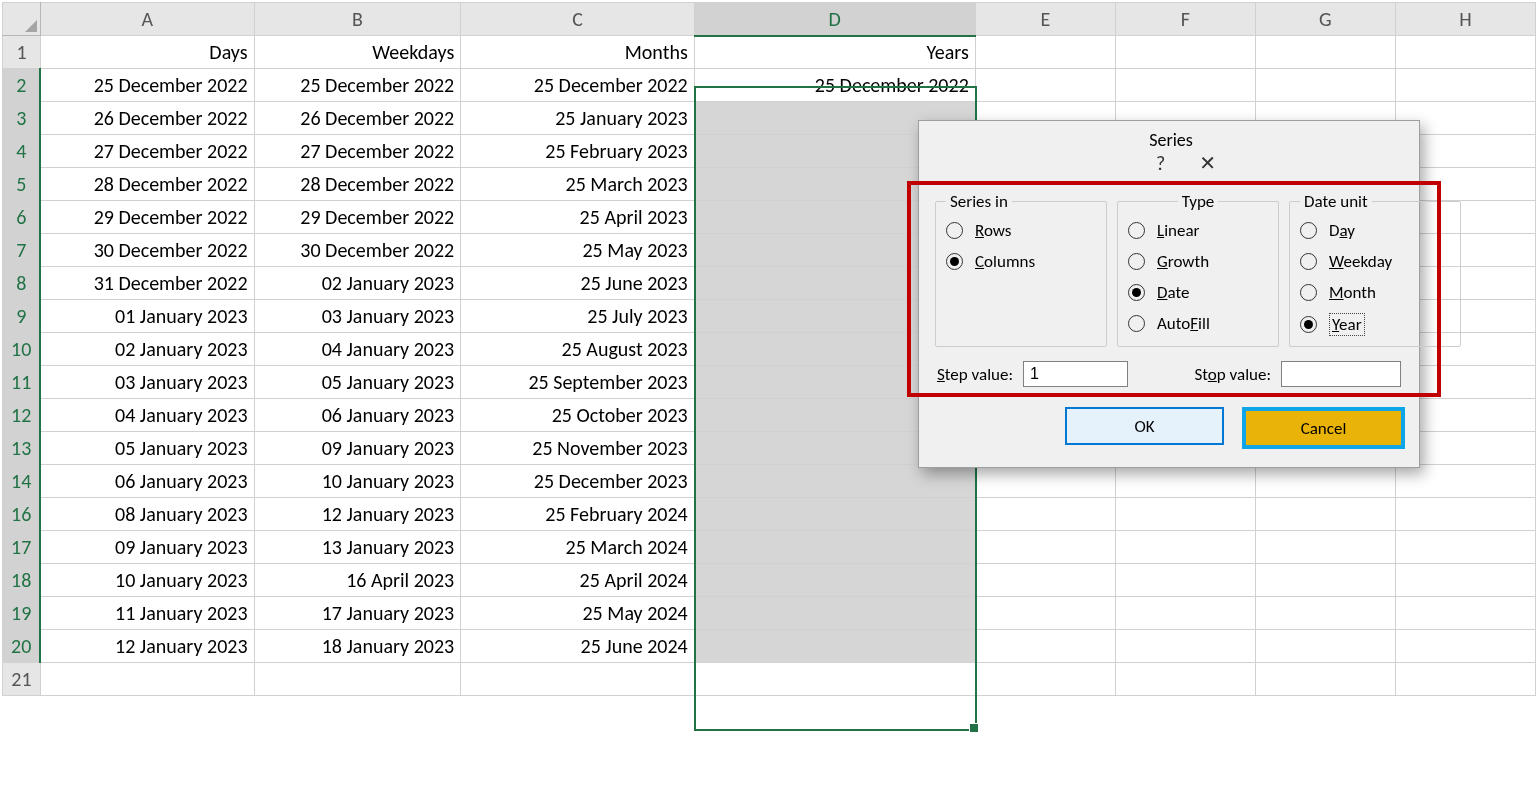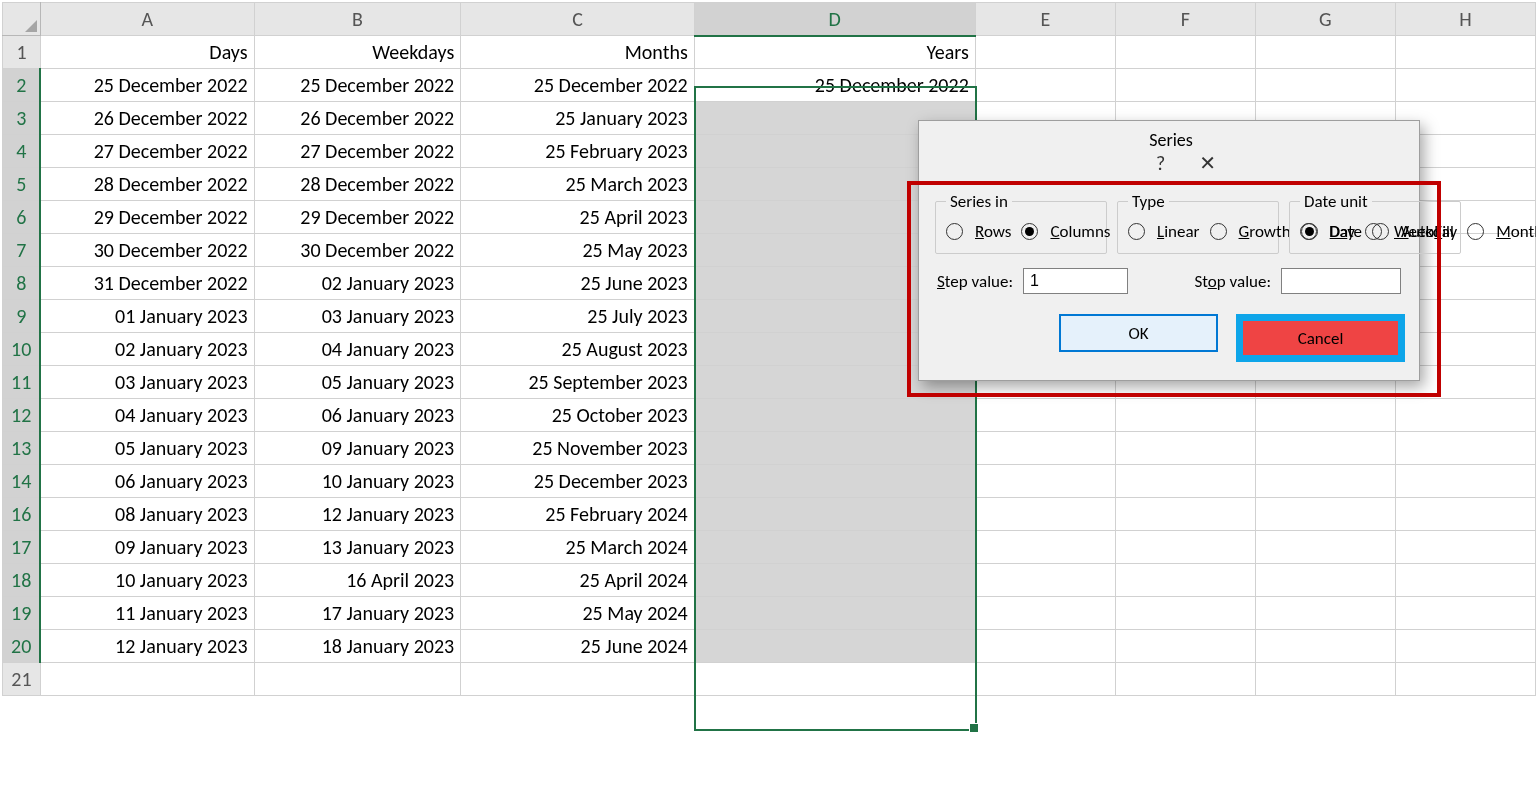--- a/index.html
+++ b/index.html
@@ -76,26 +76,26 @@
     display:flex; align-items:center; justify-content:space-between;
     padding:8px 12px 8px 16px; font-size:18px;flex-direction:column;
   }
   .dialog-title .icons span { margin-left:30px; font-size:20px; color:#333; cursor:default; }
   .dialog-body { padding:8px 16px 10px 16px; }
 
   .groups { display:flex; gap:10px; }
   fieldset.group {
     border:1px solid #cccccc; border-radius:2px;
     padding:8px 10px 10px 10px; margin:0;
-    display:flex; gap:10px;
+    display:flex; flex-direction:column; gap:10px;
     min-width:0;
   }
   .group legend { padding:0 4px; font-size:17px; }
   .grp-series{ flex:0 0 150px; }
-  .grp-type  { flex:0 0 140px; }
+  .grp-type  { flex:0 0 140px;text-align:center; }
   .grp-date  { flex:0 0 150px; }
 
   label.opt { display:flex; align-items:center; gap:12px; cursor:default; white-space:nowrap;}
   label.opt.disabled { color:#9a9a9a; }
   .radio {
     width:17px; height:17px; border:1.5px solid #333; border-radius:50%;
     display:inline-flex; align-items:center; justify-content:center; box-sizing:border-box;
   }
   .radio.checked::after { content:""; width:9px; height:9px; border-radius:50%; background:#000; }
   .checkbox {
@@ -110,21 +110,21 @@
   .textbox {
     height:26px; border:1px solid #808080; background:#fff;
     font-size:16px; padding:0 6px; box-sizing:border-box;
   }
   .tb-step { width:105px; }
   .tb-stop { width:120px; }
 
   .dialog-buttons { display:flex; justify-content:flex-end; gap:18px; padding:4px 14px 18px 14px; }
   .btn {
     width:155px; height:34px; font-size:17px;
-    background:#ef4444; border:7px solid #0ea5e9; cursor:default;
+    background:#eab308; border:4px solid #0ea5e9; cursor:default;
     display:flex; align-items:center; justify-content:center;
   }
   .btn.primary { border:2px solid #0078d4; background:#e5f1fb; }
 
   
   .red-box {
     position:absolute;
     border:4px solid #c00000;
     pointer-events:none;
     box-sizing:border-box;

